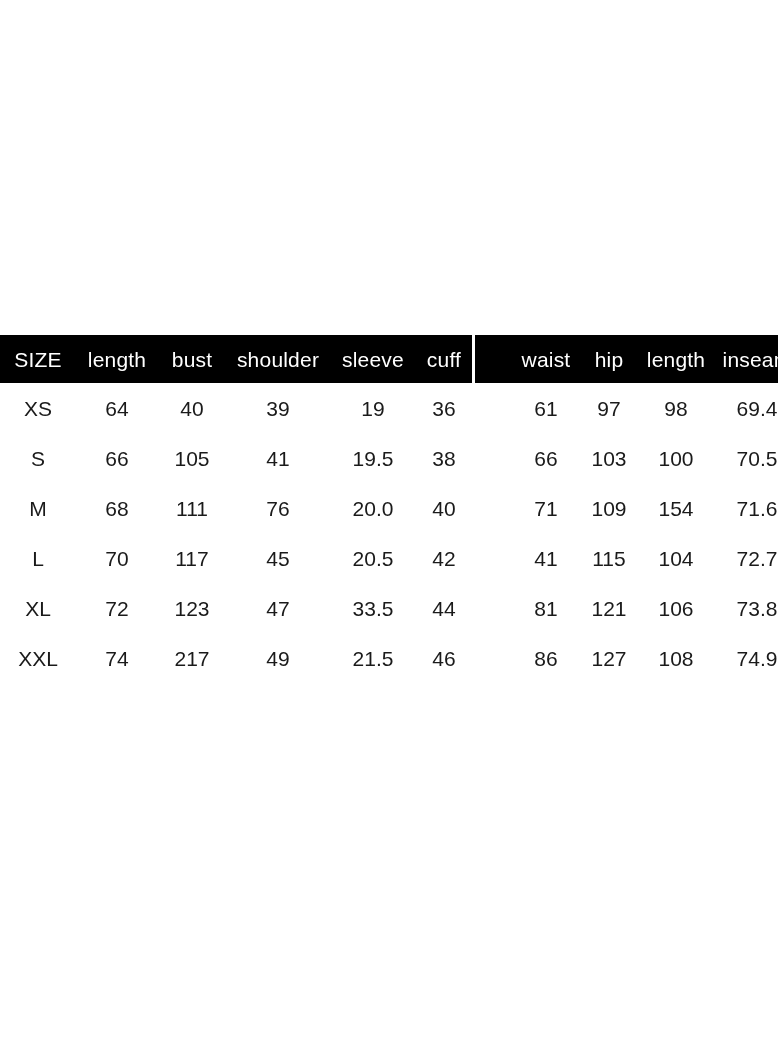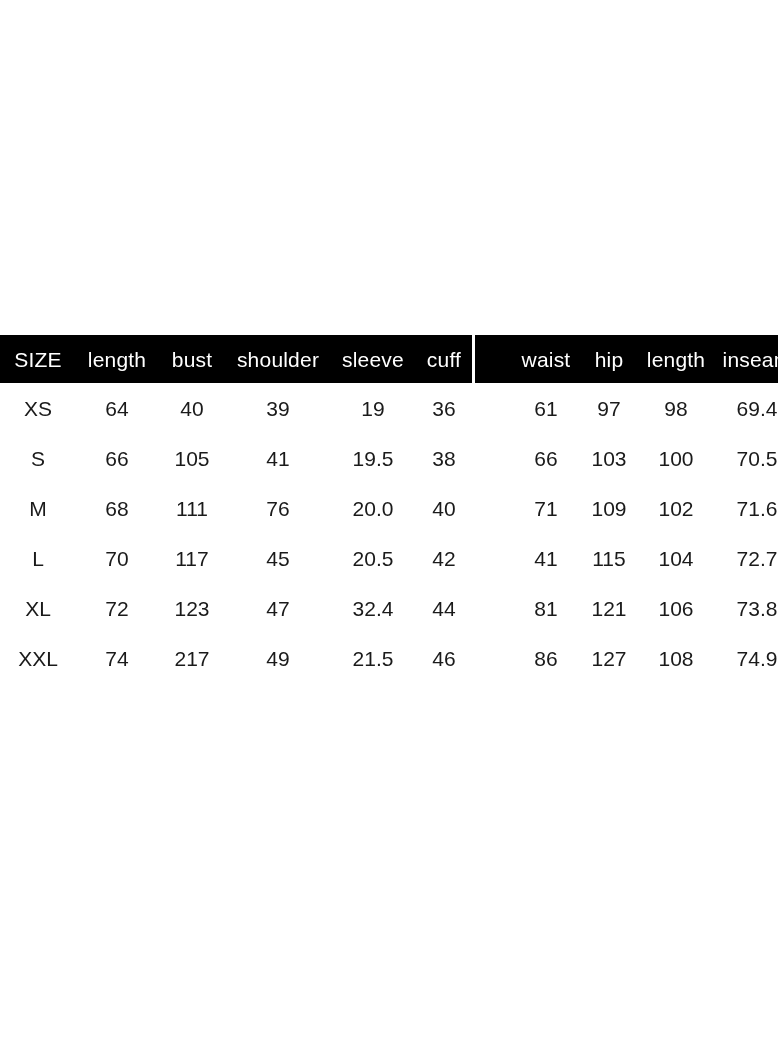--- a/index.html
+++ b/index.html
@@ -134,42 +134,42 @@
       <tr>
         <td>M</td>
         <td>68</td>
         <td>111</td>
         <td>76</td>
         <td>20.0</td>
         <td>40</td>
         <td></td>
         <td>71</td>
         <td>109</td>
-        <td>102</td>
+        <td>154</td>
         <td>71.6</td>
       </tr>
       <tr>
         <td>L</td>
         <td>70</td>
         <td>117</td>
         <td>45</td>
         <td>20.5</td>
         <td>42</td>
         <td></td>
         <td>41</td>
         <td>115</td>
         <td>104</td>
         <td>72.7</td>
       </tr>
       <tr>
         <td>XL</td>
         <td>72</td>
         <td>123</td>
         <td>47</td>
-        <td>32.4</td>
+        <td>33.5</td>
         <td>44</td>
         <td></td>
         <td>81</td>
         <td>121</td>
         <td>106</td>
         <td>73.8</td>
       </tr>
       <tr>
         <td>XXL</td>
         <td>74</td>

